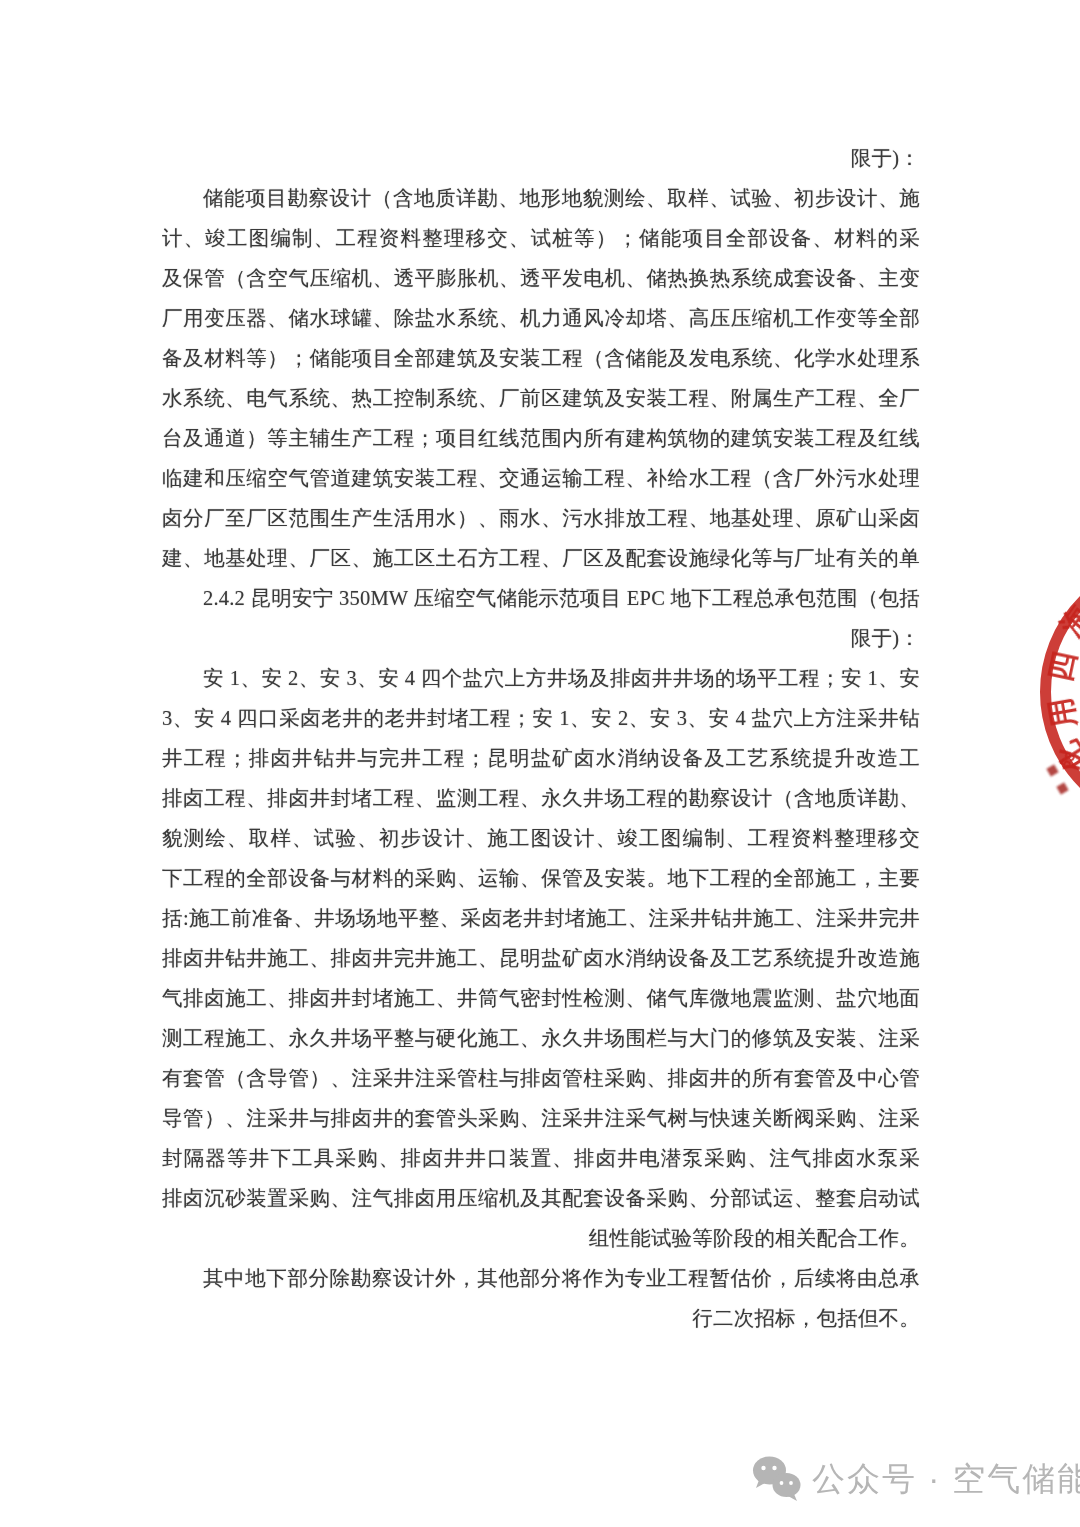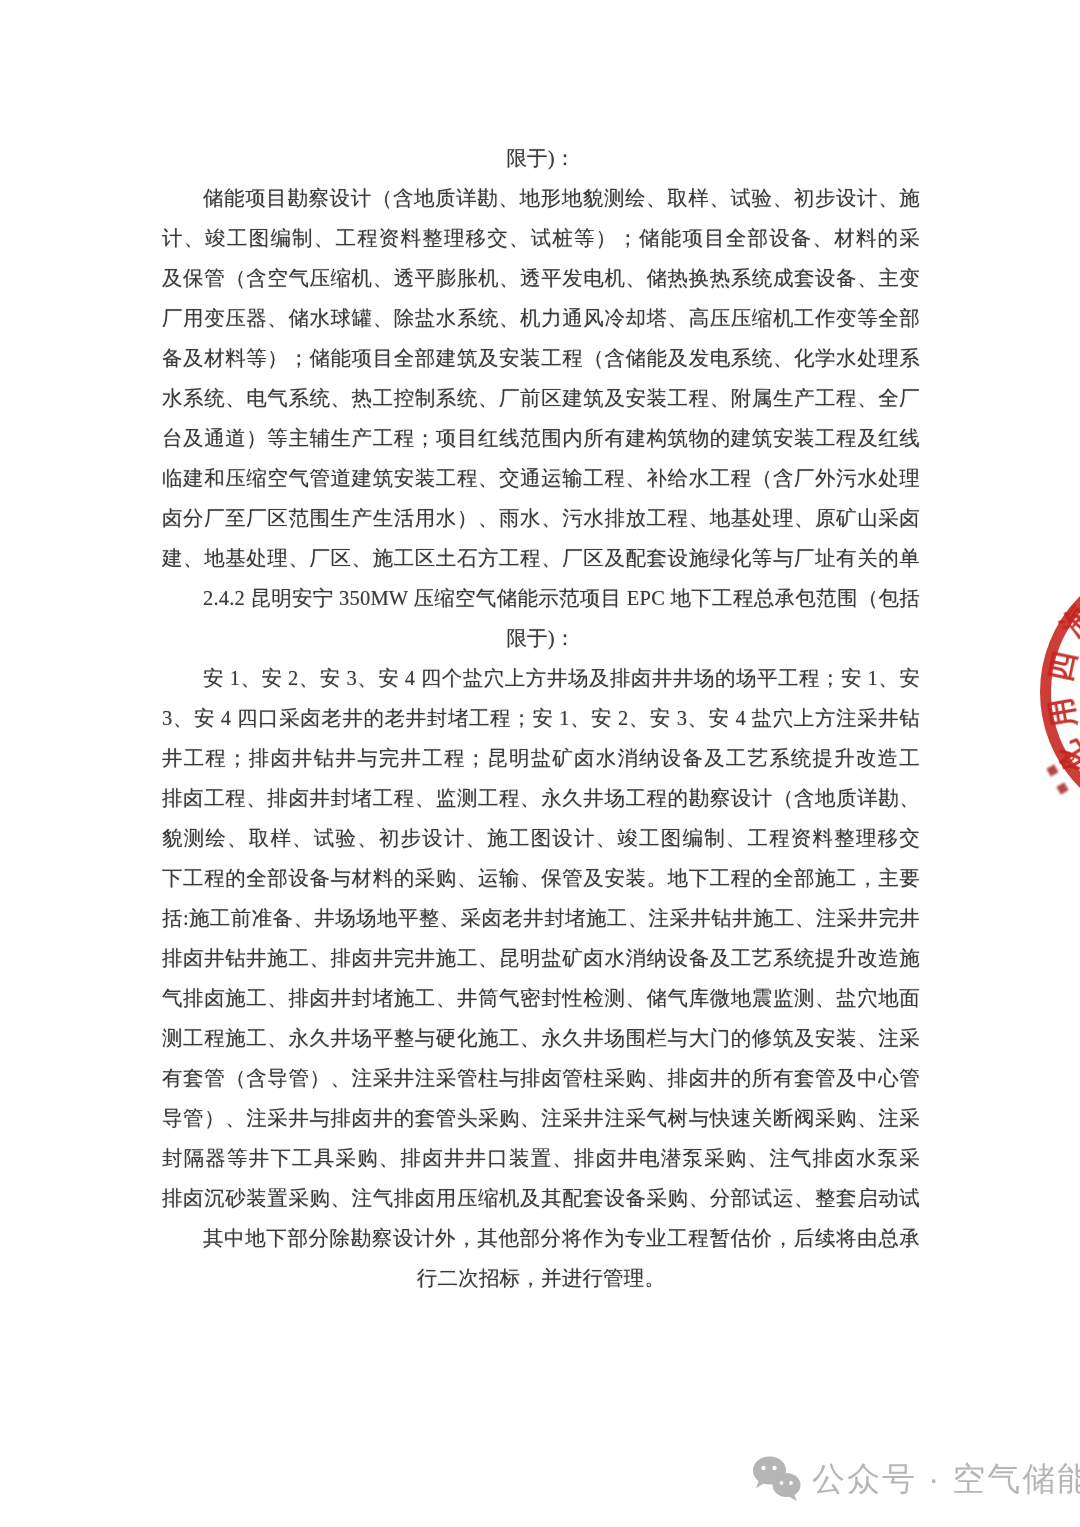--- a/index.html
+++ b/index.html
@@ -24,21 +24,21 @@
     font-size: 20.5px;
     color: #3a3a3a;
     text-shadow: 0 0 1.1px rgba(80,80,80,0.55);
     overflow: hidden;
     letter-spacing: 0.2px;
   }
   .ln.just {
     text-align: justify;
     text-align-last: justify;
   }
-  .ln.short { text-align: center; white-space: nowrap; }
+  .ln.short { text-align: right; white-space: nowrap; }
   .ln.indent { text-indent: 41px; }
 
   
   .stamp { position: absolute; left: 0; top: 0; width: 1080px; height: 1527px; pointer-events: none; }
   .stamp-ring {
     position: absolute;
     left: 1040px; top: 557px;
     width: 270px; height: 270px;
     border: 11px solid rgba(198,35,28,0.88);
     border-radius: 50%;
@@ -112,22 +112,23 @@
     <div class="ln just">貌测绘、取样、试验、初步设计、施工图设计、竣工图编制、工程资料整理移交等）。地</div>
     <div class="ln just">下工程的全部设备与材料的采购、运输、保管及安装。地下工程的全部施工，主要内容包</div>
     <div class="ln just">括:施工前准备、井场场地平整、采卤老井封堵施工、注采井钻井施工、注采井完井施工、</div>
     <div class="ln just">排卤井钻井施工、排卤井完井施工、昆明盐矿卤水消纳设备及工艺系统提升改造施工、注</div>
     <div class="ln just">气排卤施工、排卤井封堵施工、井筒气密封性检测、储气库微地震监测、盐穴地面沉降监</div>
     <div class="ln just">测工程施工、永久井场平整与硬化施工、永久井场围栏与大门的修筑及安装、注采井的所</div>
     <div class="ln just">有套管（含导管）、注采井注采管柱与排卤管柱采购、排卤井的所有套管及中心管采购（含</div>
     <div class="ln just">导管）、注采井与排卤井的套管头采购、注采井注采气树与快速关断阀采购、注采井井下</div>
     <div class="ln just">封隔器等井下工具采购、排卤井井口装置、排卤井电潜泵采购、注气排卤水泵采购、注气</div>
     <div class="ln just">排卤沉砂装置采购、注气排卤用压缩机及其配套设备采购、分部试运、整套启动试运、机</div>
+    <div class="ln short">组性能试验等阶段的相关配合工作。</div>
     <div class="ln just indent">其中地下部分除勘察设计外，其他部分将作为专业工程暂估价，后续将由总承包方进</div>
-    <div class="ln short">行二次招标，并进行管理。</div>
+    <div class="ln short">行二次招标，包括但不。</div>
   </div>
 
   <div class="stamp">
     <div class="stamp-ring"></div>
     <span class="sc sc1">海</span>
     <span class="sc sc2">四</span>
     <span class="sc sc3">用</span>
     <span class="sc sc4">化</span>
     <span class="sc-digits">53</span>
     <span class="sc-tiny t1"></span>

